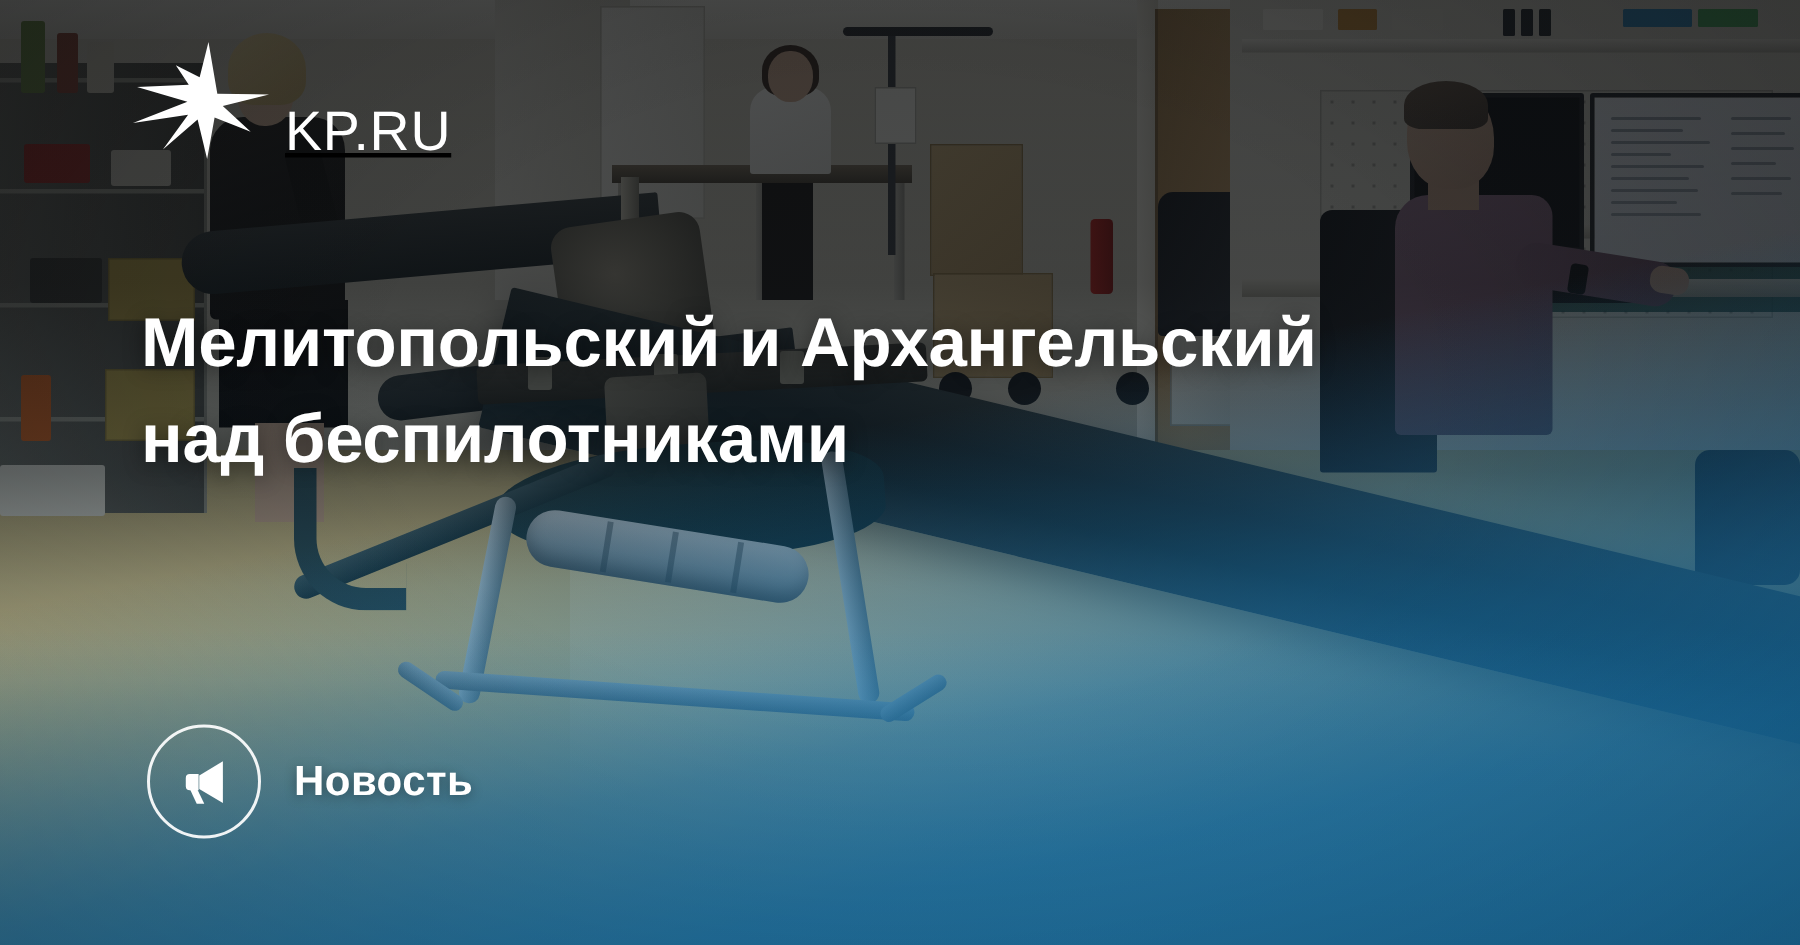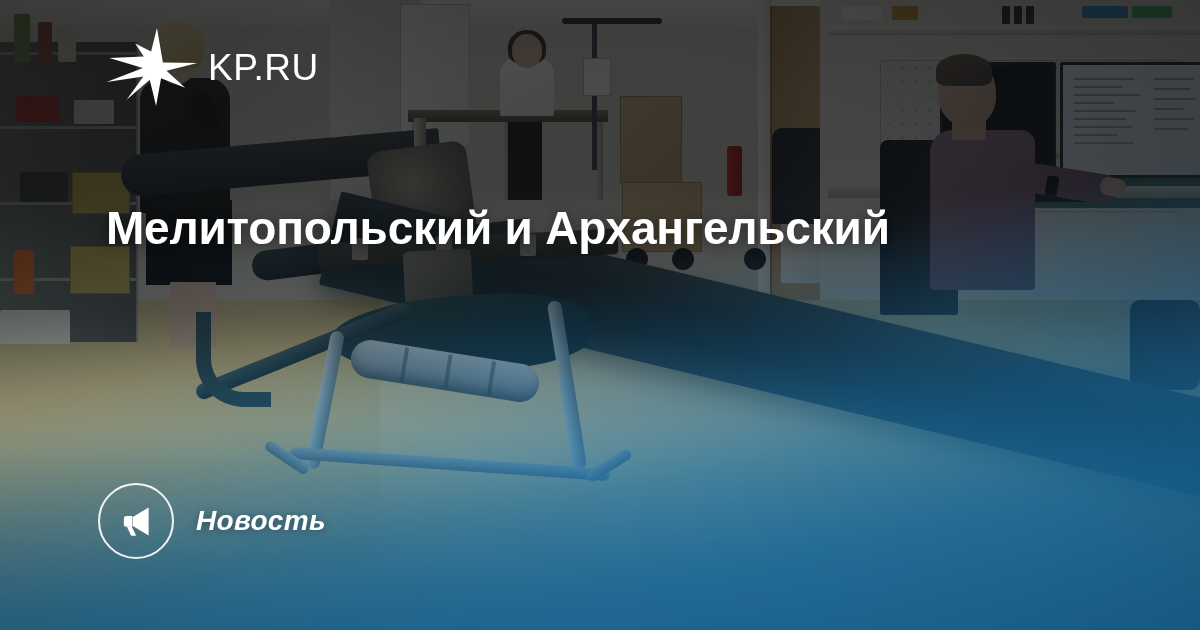--- a/index.html
+++ b/index.html
@@ -390,49 +390,48 @@
   }
   .grade-vignette {
     position:absolute; inset:0;
     background: radial-gradient(ellipse at 50% 42%, rgba(0,0,0,0) 40%, rgba(0,0,0,.22) 100%);
   }
 
   
   .content { position:absolute; inset:0; }
 
   .brand {
-    position:absolute; left:106px; top:28px;
-    display:flex; align-items:center; gap:10px;
+    position:absolute; left:88px; top:28px;
+    display:flex; align-items:flex-end; gap:10px;text-decoration:underline;
   }
   .brand-mark { width:92px; height:78px; display:block; }
   .brand-text {
     color:#ffffff;
     font-size:37px;
     letter-spacing:.5px;
     font-weight:400;
     line-height:1;
     white-space:nowrap;
   }
 
   .headline {
     position:absolute; left:94px; top:196px;
     width: 1010px;
     color:#ffffff;
     font-size:46px;
     font-weight:700;
     line-height:64px;
     letter-spacing:-.2px;
     text-shadow: 0 2px 14px rgba(0,0,0,.48);
-    margin-left: 12px;
   }
   .headline span { display:block; }
 
   .badge {
     position:absolute; left:98px; top:483px;
-    display:flex; align-items:center; gap:22px;font-style:italic;
+    display:flex; align-items:center; gap:22px;
   }
   .badge-circle {
     width:72px; height:72px; border-radius:50%;
     border:2px solid rgba(255,255,255,.92);
     display:flex; align-items:center; justify-content:center;
     flex:none;
   }
   .badge-circle svg { width:36px; height:36px; display:block; }
   .badge-label {
     color:#ffffff; font-size:28px; font-weight:700;
@@ -588,20 +587,21 @@
 
     <div class="brand">
       <svg class="brand-mark" viewBox="0 0 100 86" aria-hidden="true">
         <path fill="#ffffff" d="M55.5 0 L49 26 L31.5 17 L41 31.5 L3 33 L40 44 L0 59.5 L40.5 53.5 L22 79 L47.5 57 L54.5 86 L60 55.5 L86.5 66 L66 47 L100 38.5 L62 38 Z"></path>
       </svg>
       <span class="brand-text">KP.RU</span>
     </div>
 
     <div class="headline">
       <span>Мелитопольский и Архангельский</span>
+      <span>над беспилотниками</span>
     </div>
 
     <div class="badge">
       <span class="badge-circle">
         <svg viewBox="0 0 40 40" aria-hidden="true">
           <path fill="#ffffff" d="M34 5 L16.5 15.5 L16.5 25.5 L34 36 Z"></path>
           <path fill="#ffffff" d="M9.5 14.5 L16 14.5 L16 26.5 L9.5 26.5 A3 3 0 0 1 6.5 23.5 L6.5 17.5 A3 3 0 0 1 9.5 14.5 Z"></path>
           <path fill="#ffffff" d="M9.8 26.2 L15.2 26.2 L20.2 36.5 L14.6 36.5 Z"></path>
         </svg>
       </span>

